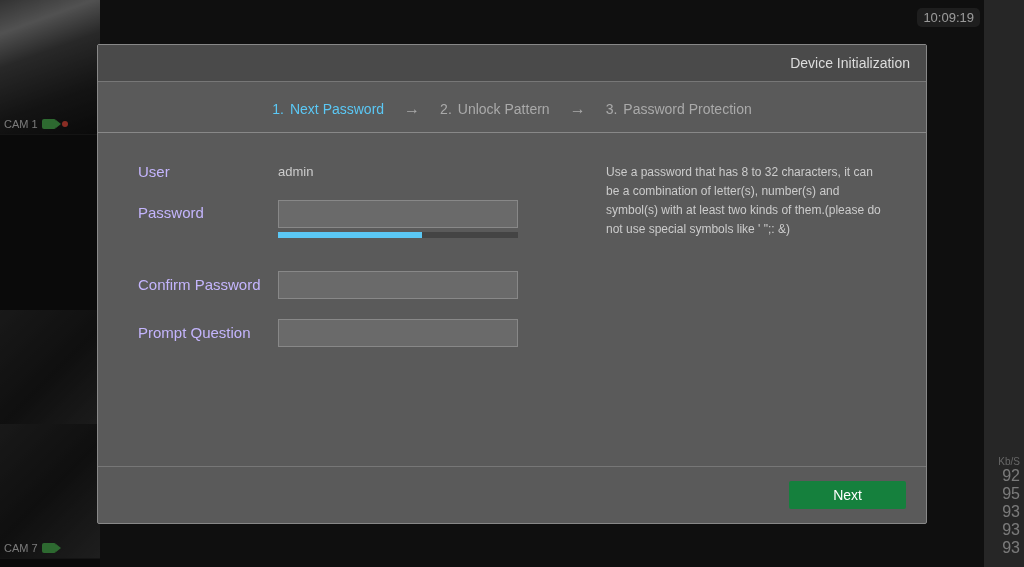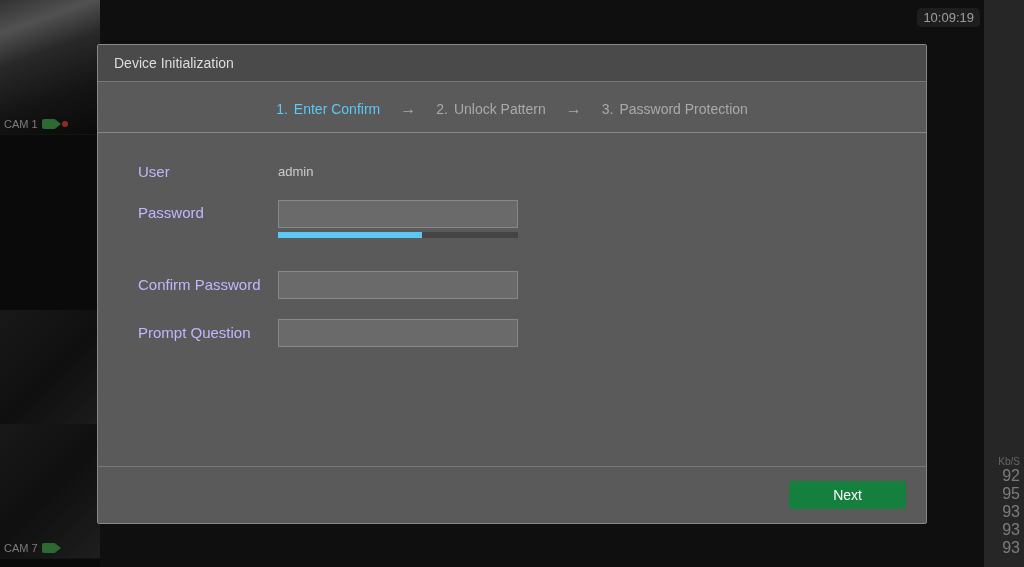--- a/index.html
+++ b/index.html
@@ -139,20 +139,21 @@
       display: flex;
       flex-direction: column;
     }
 
     .modal-title-bar {
       background: #4a4a4a;
       padding: 10px 16px;
       border-bottom: 1px solid #777;
       display: flex;
       align-items: center;
+      justify-content: flex-end;
     }
 
     .modal-title {
       color: #ddd;
       font-size: 14px;
     }
 
     
     .steps-bar {
       display: flex;
@@ -322,21 +323,21 @@
 <div class="modal-overlay">
   <div class="modal">
 
     <div class="modal-title-bar">
       <span class="modal-title">Device Initialization</span>
     </div>
 
     <div class="steps-bar">
       <div class="step active">
         <span class="step-number">1.</span>
-        <span class="step-label">Enter Confirm</span>
+        <span class="step-label">Next Password</span>
       </div>
       <span class="step-arrow">→</span>
       <div class="step">
         <span class="step-number">2.</span>
         <span class="step-label">Unlock Pattern</span>
       </div>
       <span class="step-arrow">→</span>
       <div class="step">
         <span class="step-number">3.</span>
         <span class="step-label">Password Protection</span>
@@ -366,20 +367,23 @@
           <input type="password" class="form-input" value="" style="">
         </div>
 
         <div class="form-row">
           <span class="form-label">Prompt Question</span>
           <input type="text" class="form-input" value="" style="">
         </div>
 
       </div>
 
+      <div class="hint-section">
+        <p class="hint-text">Use a password that has 8 to 32 characters, it can be a combination of letter(s), number(s) and symbol(s) with at least two kinds of them.(please do not use special symbols like ' ";: &amp;)</p>
+      </div>
     </div>
 
     <div class="modal-footer">
       <button class="btn-next">Next</button>
     </div>
 
   </div>
 </div>
 
 </body></html>

